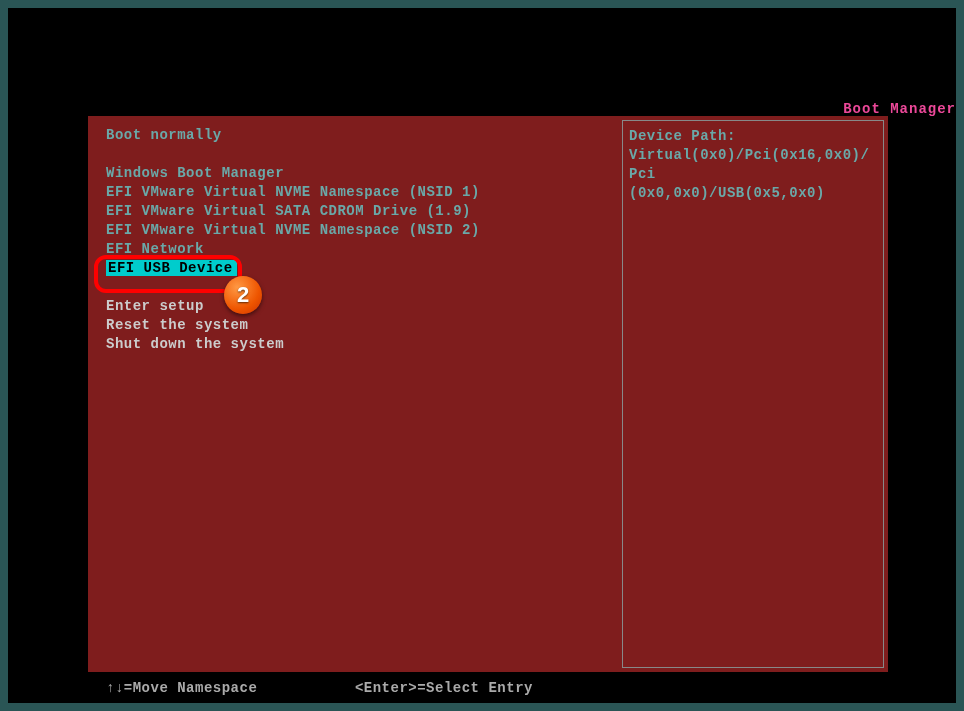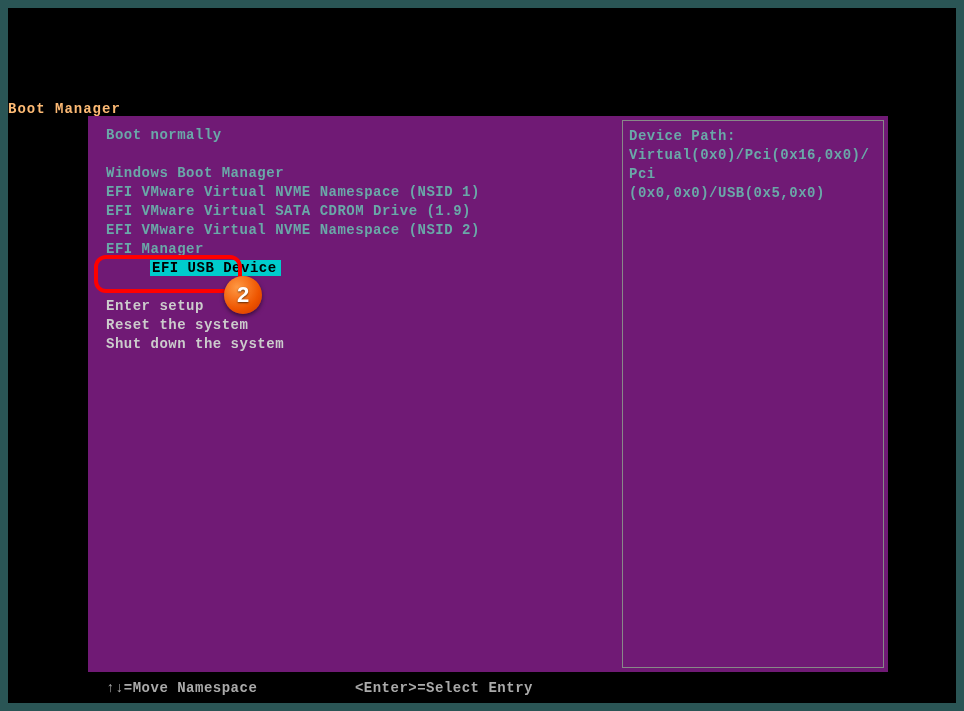--- a/index.html
+++ b/index.html
@@ -22,31 +22,31 @@
       left: 8px;
       width: 948px;
       height: 695px;
       background: #000;
     }
     .title {
       position: absolute;
       top: 93px;
       left: 0;
       width: 100%;
-      text-align: left;
-      color: #fdba74;
+      text-align: right;
+      color: #ec4899;
       letter-spacing: 1px;
     }
     .main-panel {
       position: absolute;
       top: 108px;
       left: 80px;
       width: 800px;
       height: 556px;
-      background: #701a75;
+      background: #7f1d1d;
     }
     .left-col {
       position: absolute;
       top: 10px;
       left: 18px;
       width: 510px;
     }
     .menu-item {
       color: #ccc;
       line-height: 19px;
@@ -56,21 +56,20 @@
     .menu-item.dim {
       color: #6aa8a8;
     }
     .menu-item.selected {
       position: relative;
     }
     .menu-item.selected .sel-text {
       background: #00cccc;
       color: #000;
       padding: 0 4px 0 2px;
-      margin-left: 44px;
     }
     .gap {
       height: 19px;
     }
     .right-panel {
       position: absolute;
       top: 4px;
       right: 4px;
       width: 262px;
       height: 548px;
@@ -133,21 +132,21 @@
   <div class="title">Boot Manager</div>
 
   <div class="main-panel">
     <div class="left-col">
       <div class="menu-item dim">Boot normally</div>
       <div class="gap"></div>
       <div class="menu-item dim">Windows Boot Manager</div>
       <div class="menu-item dim">EFI VMware Virtual NVME Namespace (NSID 1)</div>
       <div class="menu-item dim">EFI VMware Virtual SATA CDROM Drive (1.9)</div>
       <div class="menu-item dim">EFI VMware Virtual NVME Namespace (NSID 2)</div>
-      <div class="menu-item dim">EFI Manager</div>
+      <div class="menu-item dim">EFI Network</div>
       <div class="menu-item selected"><span class="sel-text">EFI USB Device</span></div>
       <div class="gap"></div>
       <div class="menu-item">Enter setup</div>
       <div class="menu-item">Reset the system</div>
       <div class="menu-item">Shut down the system</div>
     </div>
 
     <div class="right-panel">
       <div class="info-line">Device Path:</div>
       <div class="info-line">Virtual(0x0)/Pci(0x16,0x0)/Pci</div>

